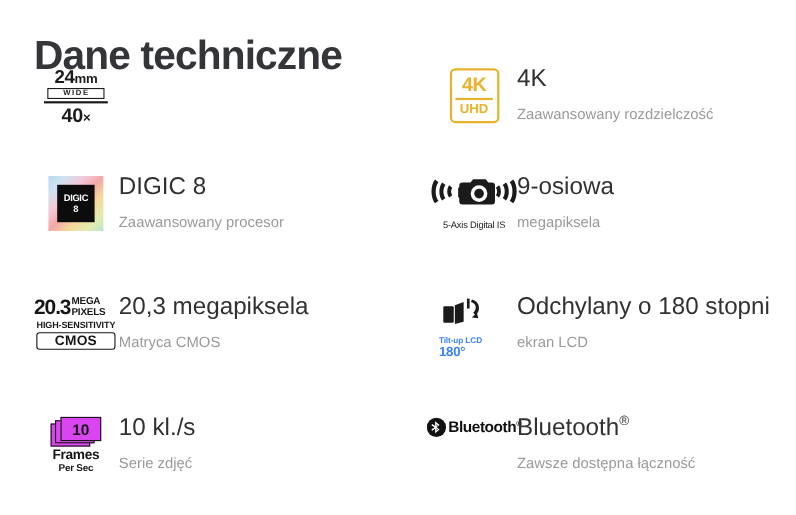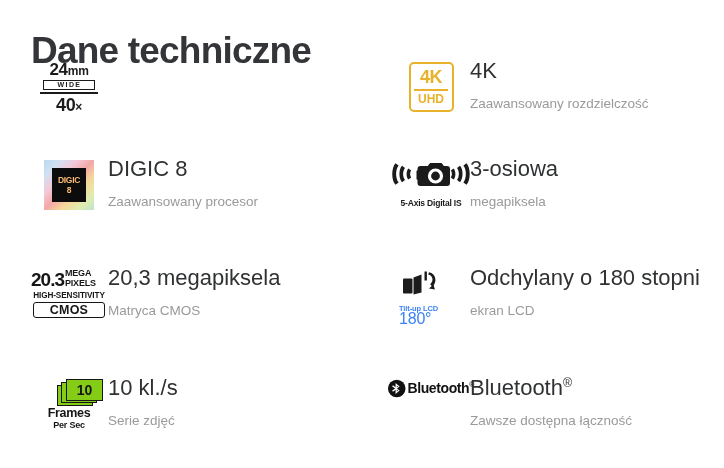--- a/index.html
+++ b/index.html
@@ -169,21 +169,21 @@
       linear-gradient(135deg,
         #b9d8ee 0%, #cfe2f3 16%, #f3c9d8 34%,
         #f2a8a8 50%, #f6d79a 66%, #dfeeb0 84%, #bfe3cf 100%);
     padding: 8px;
     box-sizing: border-box;
   }
   .ic-digic .chip {
     width: 100%;
     height: 100%;
     background: #0c0c0c;
-    color: #fdba74;
+    color: #ffffff;
     display: flex;
     flex-direction: column;
     align-items: center;
     justify-content: center;
   }
   .ic-digic .chip .a {
     font-size: 8.5px;
     font-weight: bold;
     line-height: 9px;
     letter-spacing: -0.3px;
@@ -195,21 +195,21 @@
   }
 
   
   .ic-is {
     width: 86px;
     text-align: center;
     color: #1b1b1b;
   }
   .ic-is .cap {
     font-size: 8.5px;
-    font-weight: bold;
+    font-weight: normal;
     letter-spacing: -0.2px;
     line-height: 10px;
     margin-top: 2px;
     white-space: nowrap;
   }
 
   
   .ic-mp {
     width: 76px;
     color: #161616;
@@ -263,44 +263,43 @@
     color: #3b82f6;
   }
   .ic-tilt .c1 {
     font-size: 7.5px;
     font-weight: bold;
     line-height: 9px;
     letter-spacing: -0.1px;
     margin-top: 1px;
   }
   .ic-tilt .c2 {
-    font-size: 16px;
-    font-weight: normal;
+    font-size: 12px;
+    font-weight: bold;
     line-height: 12px;
     letter-spacing: -0.2px;
   }
 
   
   .ic-fps {
     width: 60px;
     text-align: center;
     color: #161616;
   }
   .ic-fps .frames {
     position: relative;
     width: 46px;
     height: 27px;
     margin: 0 auto;
   }
   .ic-fps .fr {
     position: absolute;
     border: 1.5px solid #161616;
-    background: #84cc16;
+    background: #d946ef;
     box-sizing: border-box;
-    margin-left: 11px;
   }
   .ic-fps .fr.f3 { left: 0;  top: 6px; width: 36px; height: 21px; }
   .ic-fps .fr.f2 { left: 4px; top: 3px; width: 36px; height: 21px; }
   .ic-fps .fr.f1 {
     left: 9px; top: 0; width: 37px; height: 22px;
     display: flex; align-items: center; justify-content: center;
     font-size: 14px; font-weight: bold; line-height: 15px;
   }
   .ic-fps .l1 {
     font-size: 12.5px;
@@ -409,21 +408,21 @@
                 <circle cx="47.5" cy="16.0" r="7.6" fill="#ffffff"></circle>
                 <circle cx="47.5" cy="16.0" r="4.4" fill="#1b1b1b"></circle>
 
                 <rect x="28.5" y="10.0" width="6.5" height="10.0" rx="1.6"></rect>
               </g>
             </svg>
             <div class="cap">5-Axis Digital IS</div>
           </div>
         </div>
         <div class="spec-text">
-          <div class="spec-title">3-osiowa</div>
+          <div class="spec-title">9-osiowa</div>
           <div class="spec-sub">megapiksela</div>
         </div>
       </div>
 
     </div>
 
     <div class="spec-row row-3">
 
       <div class="spec-col left">
         <div class="icon-box">

